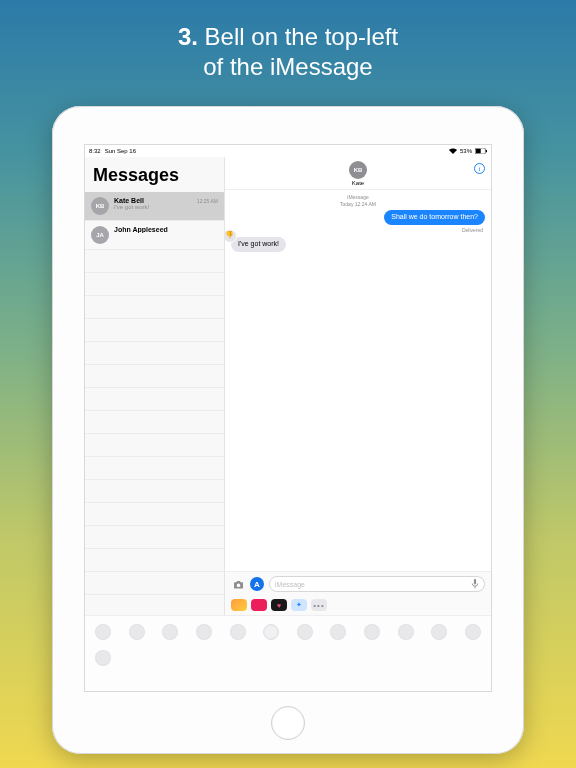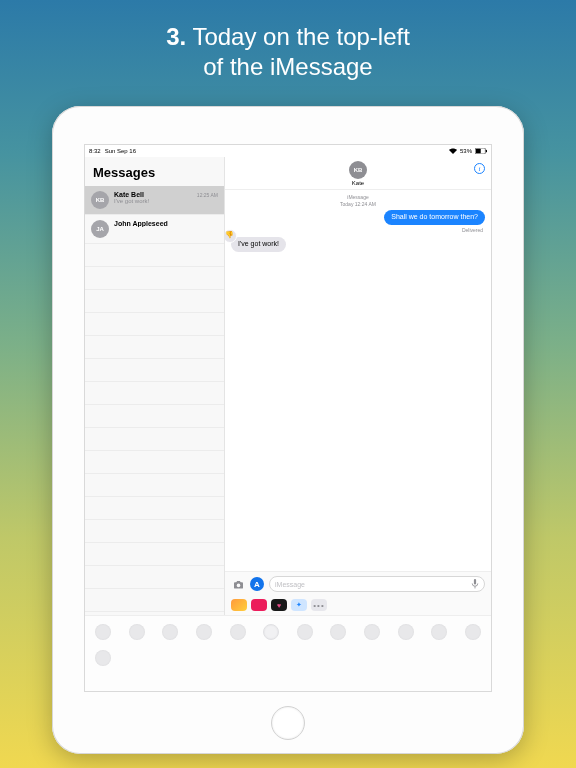--- a/index.html
+++ b/index.html
@@ -35,21 +35,21 @@
     background: #fff; border: 1.5px solid #d2d2d2;
     box-shadow: inset 0 0 2px rgba(0,0,0,.12);
   }
   
   .status { height: 12px; display: flex; align-items: center; justify-content: space-between; padding: 0 4px; font-size: 6px; color: #000; background:#fff; }
   .status .right { display:flex; align-items:center; gap:3px; }
   .status svg { display:block; }
   
   .split { flex: 1; display: flex; min-height:0; }
   .sidebar { width: 140px; background: #f8f8f8; border-right: 1px solid #e4e4e4; display:flex; flex-direction:column; }
-  .sidebar h1 { font-size: 13px; font-weight: 800; padding: 8px 8px 6px; }
+  .sidebar h1 { font-size: 18px; font-weight: 800; padding: 8px 8px 6px; }
   .convo { display:flex; gap:5px; padding:5px 6px; border-bottom:1px solid #ececec; align-items:flex-start; }
   .convo.selected { background:#d0d0d0; }
   .avatar { width:18px; height:18px; border-radius:50%; background:#a5a5aa; color:#fff; font-size:6px; display:flex; align-items:center; justify-content:center; font-weight:600; flex:none; }
   .convo .meta { flex:1; min-width:0; }
   .convo .top { display:flex; justify-content:space-between; align-items:baseline; gap:3px; }
   .convo .name { font-size:7px; font-weight:600; white-space:nowrap; overflow:hidden; text-overflow:ellipsis;}
   .convo .time { font-size:5px; color:#8e8e93; white-space:nowrap; }
   .convo .prev { font-size:6px; color:#8e8e93; white-space:nowrap; overflow:hidden; text-overflow:ellipsis; }
   .filler { flex:1; background: repeating-linear-gradient(#f8f8f8, #f8f8f8 22px, #ececec 22px, #ececec 23px); }
   
@@ -93,21 +93,21 @@
   .grid-row { display:flex; justify-content:space-between; margin-bottom:10px; }
   .gicon { width:16px; height:16px; border-radius:50%; background:#e8e8ea; box-shadow: inset 0 0 2px rgba(0,0,0,.08); }
   .gicon.bubble-ic { background:#f1f1f3; border:1px solid #e0e0e3; }
   .grid-row2 { display:flex; }
 </style>
 </head>
 <body>
 
 <div class="bg">
   <div class="caption">
-    <b>3.</b> <span>Today on the top-left</span><br>
+    <b>3.</b> <span>Bell on the top-left</span><br>
     <span>of the iMessage</span>
   </div>
 
   <div class="ipad">
     <div class="screen">
 
       <div class="status">
         <div style="display:flex; gap:4px;">
           <span>8:32</span>
           <span>Sun Sep 16</span>

